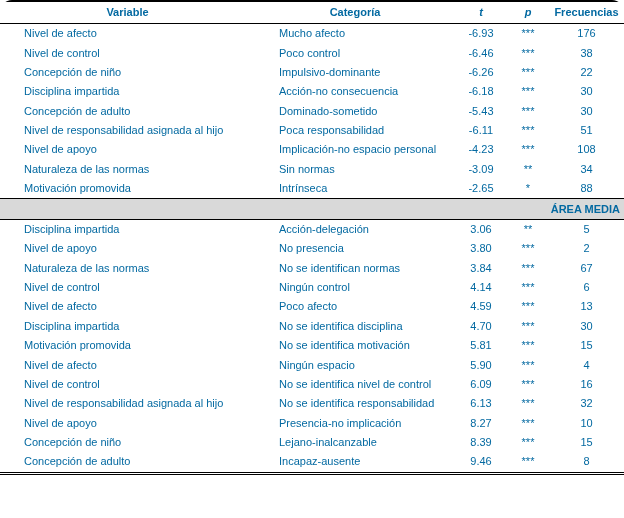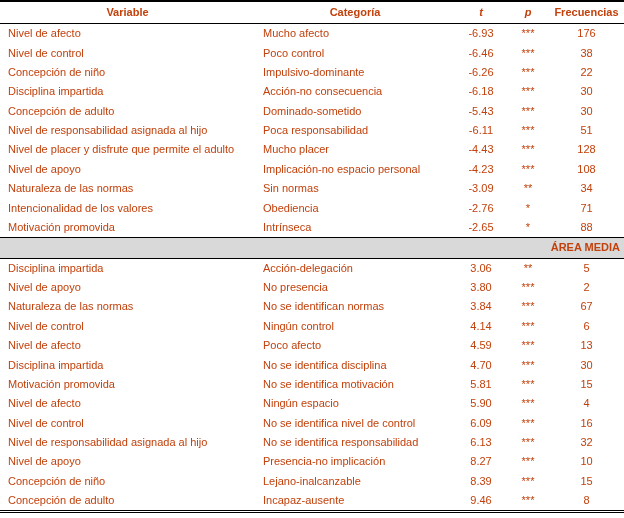--- a/index.html
+++ b/index.html
@@ -6,22 +6,23 @@
     margin: 0;
     padding: 0;
     background: #ffffff;
   }
   .page {
     width: 624px;
     height: 518px;
     overflow: hidden;
     box-sizing: border-box;
     font-family: "Liberation Sans", "DejaVu Sans", sans-serif;
-    color: #c2410c;
+    color: #0369a1;
     background: #ffffff;
+    border-radius: 12px;
   }
   table {
     width: 624px;
     border-collapse: collapse;
     table-layout: fixed;
     border-top: 2px solid #000000;
     border-bottom: 3px double #000000;
   }
   col.c1 { width: 255px; }
   col.c2 { width: 200px; }
@@ -40,21 +41,21 @@
   thead th.th-italic {
     font-style: italic;
   }
   td {
     font-size: 11px;
     line-height: 13px;
     padding: 3.2px 4px;
     white-space: nowrap;
     vertical-align: middle;
   }
-  td.al { text-align: left; padding-left: 8px; }
+  td.al { text-align: left; padding-left: 24px; }
   td.ac { text-align: center; }
   td.divider {
     text-align: center;
     font-weight: bold;
     border-top: 1px solid #000000;
     border-bottom: 1px solid #000000;
   }
 </style>
 </head>
 <body>
@@ -114,46 +115,32 @@
           <td class="ac">30</td>
         </tr>
         <tr>
           <td class="al">Nivel de responsabilidad asignada al hijo</td>
           <td class="al">Poca responsabilidad</td>
           <td class="ac">-6.11</td>
           <td class="ac">***</td>
           <td class="ac">51</td>
         </tr>
         <tr>
-          <td class="al">Nivel de placer y disfrute que permite el adulto</td>
-          <td class="al">Mucho placer</td>
-          <td class="ac">-4.43</td>
-          <td class="ac">***</td>
-          <td class="ac">128</td>
-        </tr>
-        <tr>
           <td class="al">Nivel de apoyo</td>
           <td class="al">Implicación-no espacio personal</td>
           <td class="ac">-4.23</td>
           <td class="ac">***</td>
           <td class="ac">108</td>
         </tr>
         <tr>
           <td class="al">Naturaleza de las normas</td>
           <td class="al">Sin normas</td>
           <td class="ac">-3.09</td>
           <td class="ac">**</td>
           <td class="ac">34</td>
-        </tr>
-        <tr>
-          <td class="al">Intencionalidad de los valores</td>
-          <td class="al">Obediencia</td>
-          <td class="ac">-2.76</td>
-          <td class="ac">*</td>
-          <td class="ac">71</td>
         </tr>
         <tr>
           <td class="al">Motivación promovida</td>
           <td class="al">Intrínseca</td>
           <td class="ac">-2.65</td>
           <td class="ac">*</td>
           <td class="ac">88</td>
         </tr>
       </tbody>
     <tbody>

